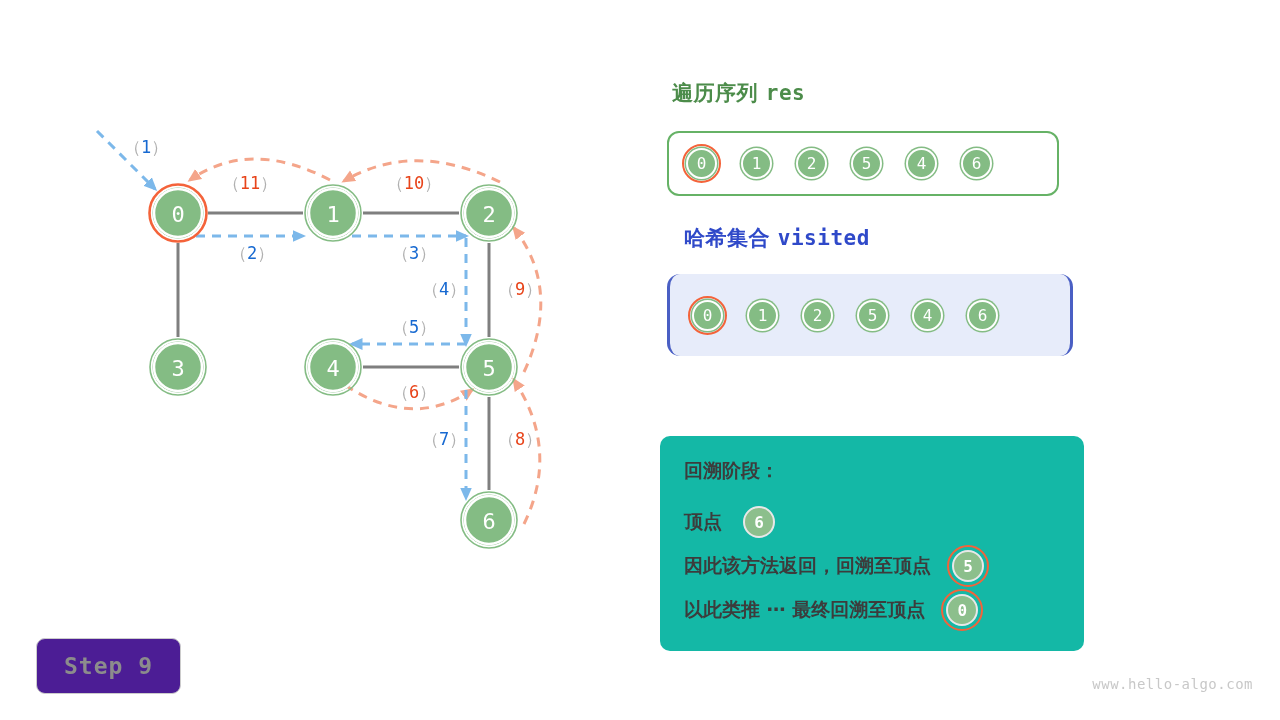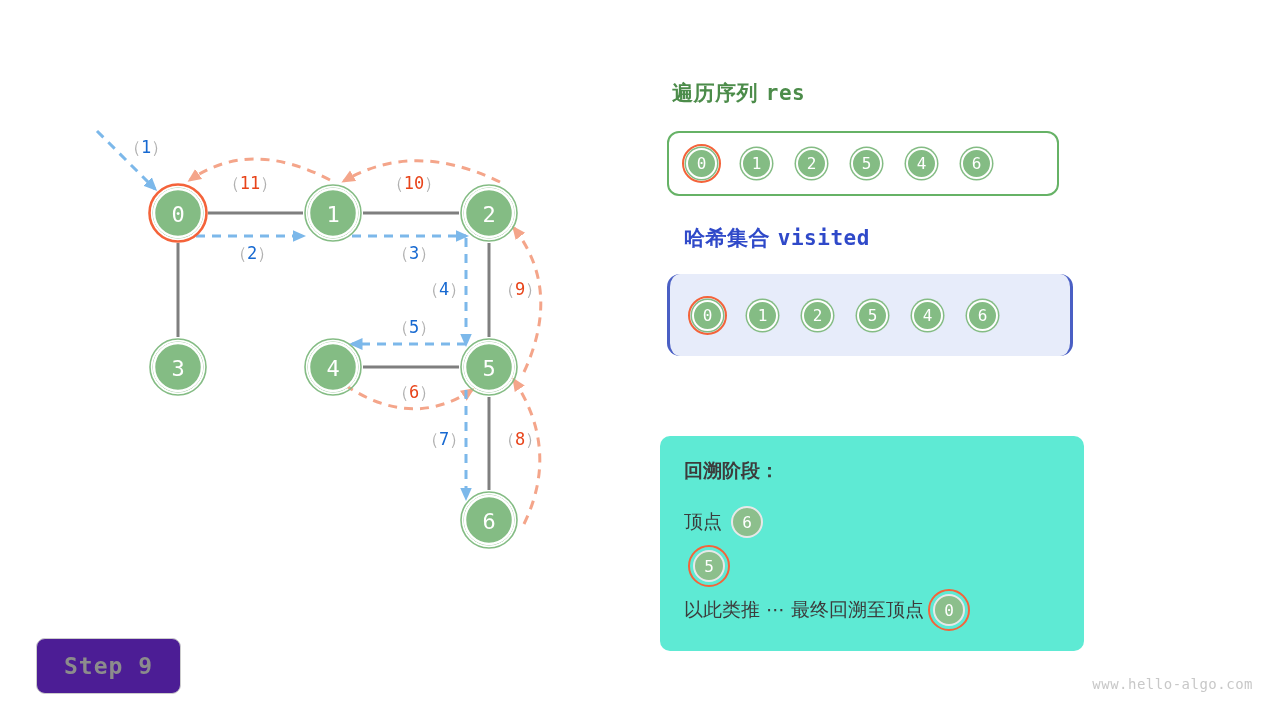--- a/index.html
+++ b/index.html
@@ -137,38 +137,39 @@
     border-radius: 50%;
     border: 2.4px solid #f4633a;
     box-sizing: border-box;
   }
 
   
   .info-box {
     position: absolute;
     left: 0px; top: 420px;
     width: 424px; height: 215px;
-    background: #5eead4;
+    background: #14b8a6;
     border-radius: 10px;
     box-sizing: border-box;
     padding: 22px 15px 0 24px;
   }
   .info-head {
     font-size: 19px;
     font-weight: bold;
     color: #3c3c3c;
     margin-bottom: 16px;
   }
   .info-line {
     display: flex;
     align-items: center;
     font-size: 19px;
     color: #3c3c3c;
     height: 44px;
-    gap: 0px;
+    gap: 12px;
+    font-weight: bold;
   }
   .info-line .gap { width: 9px; }
   .info-chip {
     position: relative;
     width: 32px; height: 32px;
     margin: 0 9px;
     flex: 0 0 auto;
   }
   .info-chip .disc {
     position: absolute; inset: 0;
@@ -384,20 +385,21 @@
 
     <div class="info-line">
       <span>顶点</span>
       <span class="info-chip">
         <span class="disc">6</span>
       </span>
       <span class="gap"></span>
     </div>
 
     <div class="info-line">
+      <span>因此该方法返回，回溯至顶点</span>
       <span class="info-chip highlight">
         <span class="ring"></span>
         <span class="disc">5</span>
       </span>
     </div>
 
     <div class="info-line">
       <span>以此类推 ⋯ 最终回溯至顶点</span>
       <span class="info-chip highlight">
         <span class="ring"></span>

